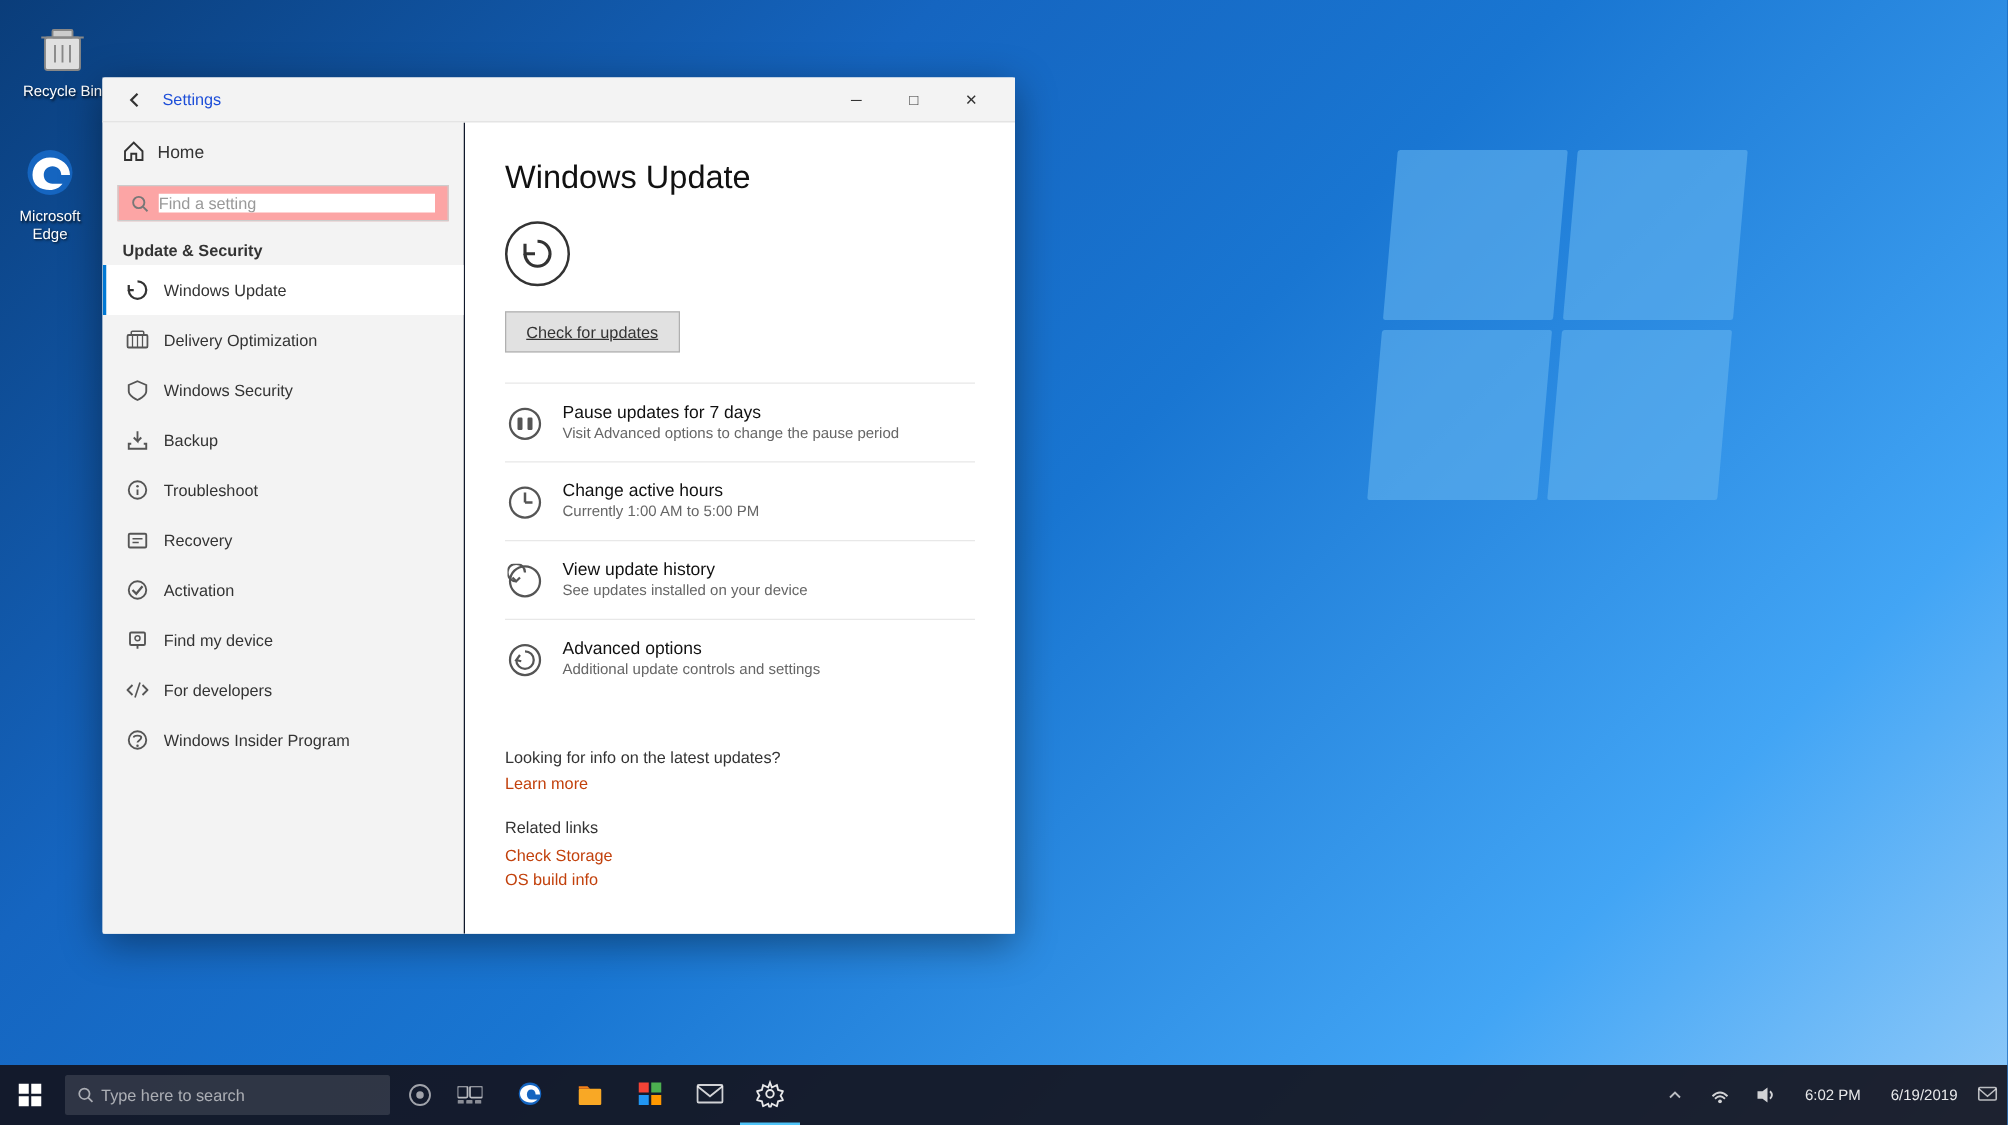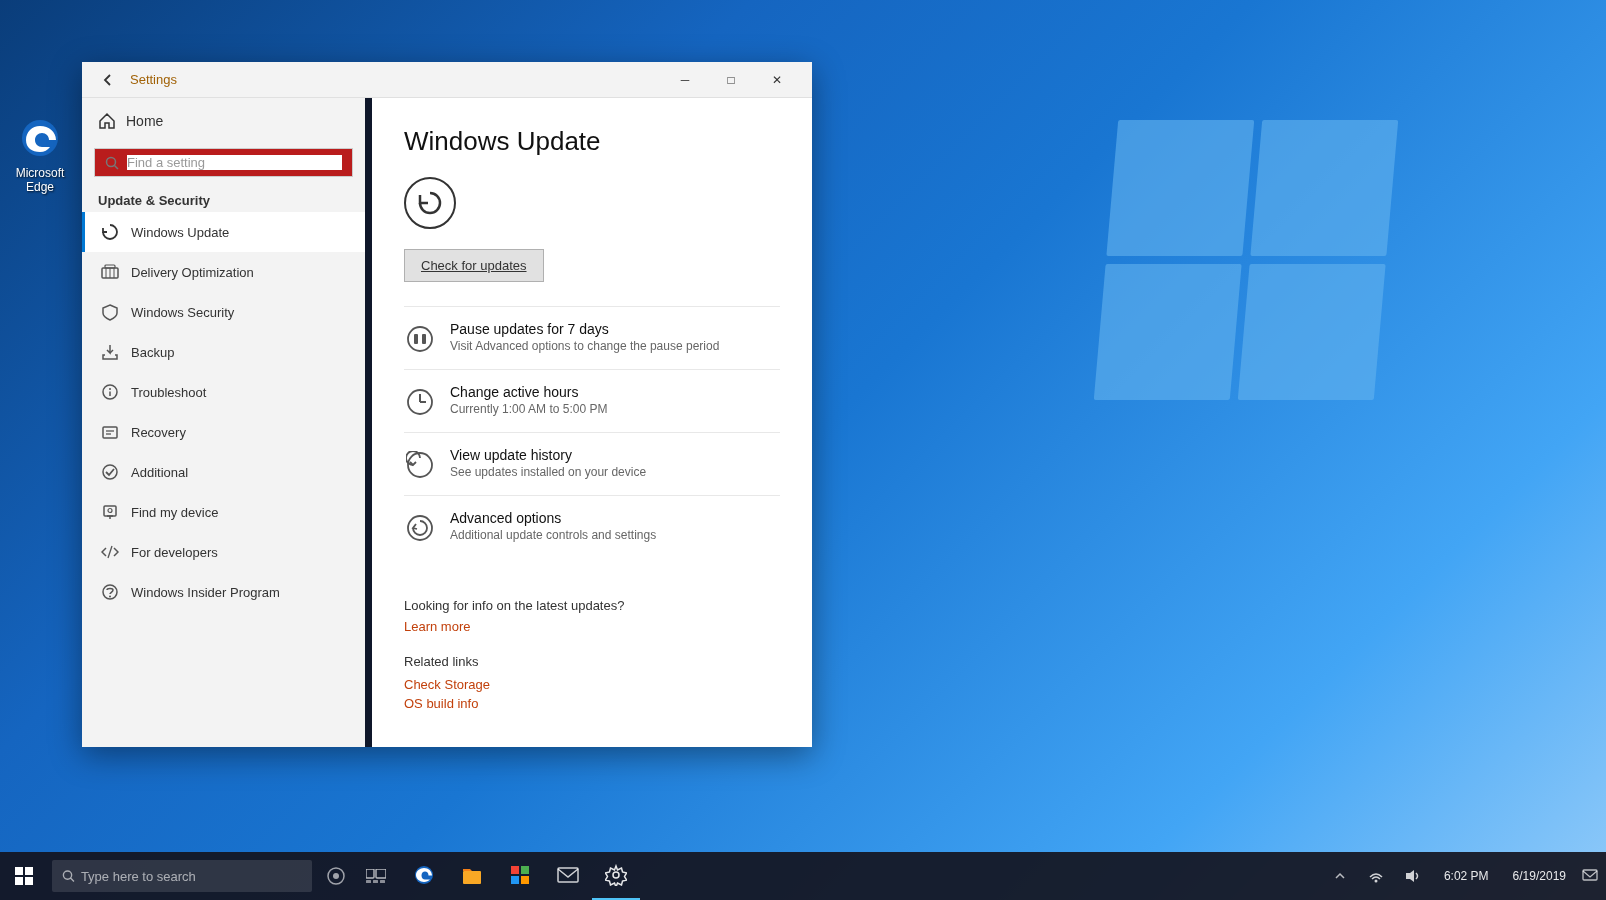--- a/index.html
+++ b/index.html
@@ -218,21 +218,21 @@
       display: flex;
       align-items: center;
       justify-content: center;
       color: #333;
       font-size: 14px;
       cursor: pointer;
       border-radius: 2px;
     }
     .titlebar-title {
       font-size: 13px;
-      color: #a16207;
+      color: #1d4ed8;
       margin-left: 8px;
       flex: 1;
     }
     .titlebar-controls {
       display: flex;
       gap: 0;
     }
     .titlebar-btn {
       width: 46px;
       height: 36px;
@@ -252,36 +252,36 @@
     }
 
     
     .sidebar {
       width: 290px;
       background: #f3f3f3;
       flex-shrink: 0;
       display: flex;
       flex-direction: column;
       overflow-y: auto;
-      border-right: 7px solid #0f172a;
+      border-right: 1px solid #0f172a;
     }
     .sidebar-home {
       display: flex;
       align-items: center;
       padding: 14px 16px;
       cursor: pointer;
       font-size: 14px;
       color: #333;
       gap: 10px;
     }
     .sidebar-search {
       margin: 4px 12px 8px;
       display: flex;
       align-items: center;
-      background: #b91c1c;
+      background: #fca5a5;
       border: 1px solid #ccc;
       padding: 6px 10px;
       gap: 8px;
     }
     .sidebar-search input {
       border: none;
       outline: none;
       font-size: 13px;
       font-family: 'Segoe UI', sans-serif;
       flex: 1;
@@ -444,20 +444,33 @@
 
   <div class="win-logo">
     <div class="win-logo-grid">
       <div class="win-logo-pane"></div>
       <div class="win-logo-pane"></div>
       <div class="win-logo-pane"></div>
       <div class="win-logo-pane"></div>
     </div>
   </div>
 
+  <div class="desktop-icon" style="top:10px; left:10px;">
+    <div class="icon-img">
+      <svg width="44" height="44" viewBox="0 0 44 44">
+        <rect x="8" y="14" width="28" height="26" rx="2" fill="#e0e0e0" stroke="#888" stroke-width="1.5"></rect>
+        <rect x="14" y="8" width="16" height="6" rx="1" fill="#ccc" stroke="#888" stroke-width="1.5"></rect>
+        <line x1="5" y1="14" x2="39" y2="14" stroke="#888" stroke-width="1.5"></line>
+        <line x1="16" y1="20" x2="16" y2="34" stroke="#888" stroke-width="1.5"></line>
+        <line x1="22" y1="20" x2="22" y2="34" stroke="#888" stroke-width="1.5"></line>
+        <line x1="28" y1="20" x2="28" y2="34" stroke="#888" stroke-width="1.5"></line>
+      </svg>
+    </div>
+    <div class="icon-label">Recycle Bin</div>
+  </div>
 
   <div class="desktop-icon" style="top:110px; left:0;">
     <div class="icon-img">
       <svg width="44" height="44" viewBox="0 0 44 44">
         <circle cx="22" cy="22" r="18" fill="#1565c0"></circle>
         <path d="M22 10 C14 10 8 16 8 24 C8 32 14 36 22 36 C26 36 30 34 32 31 L24 31 C20 31 17 28 17 24 C17 20 20 17 24 17 C28 17 31 20 31 24 L38 24 C38 16 31 10 22 10Z" fill="white"></path>
       </svg>
     </div>
     <div class="icon-label">Microsoft Edge</div>
   </div>
@@ -564,21 +577,21 @@
           <span>Recovery</span>
         </div>
 
         <div class="sidebar-item">
           <div class="item-icon">
             <svg width="18" height="18" viewBox="0 0 18 18">
               <circle cx="9" cy="9" r="7" fill="none" stroke="#555" stroke-width="1.5"></circle>
               <polyline points="5,9 8,12 13,6" fill="none" stroke="#555" stroke-width="1.8"></polyline>
             </svg>
           </div>
-          <span>Additional</span>
+          <span>Activation</span>
         </div>
 
         <div class="sidebar-item">
           <div class="item-icon">
             <svg width="18" height="18" viewBox="0 0 18 18">
               <rect x="3" y="3" width="12" height="10" rx="1" fill="none" stroke="#555" stroke-width="1.5"></rect>
               <line x1="6" y1="13" x2="12" y2="13" stroke="#555" stroke-width="1.5"></line>
               <line x1="9" y1="13" x2="9" y2="16" stroke="#555" stroke-width="1.5"></line>
               <circle cx="9" cy="7.5" r="2" fill="none" stroke="#555" stroke-width="1.2"></circle>
             </svg>

